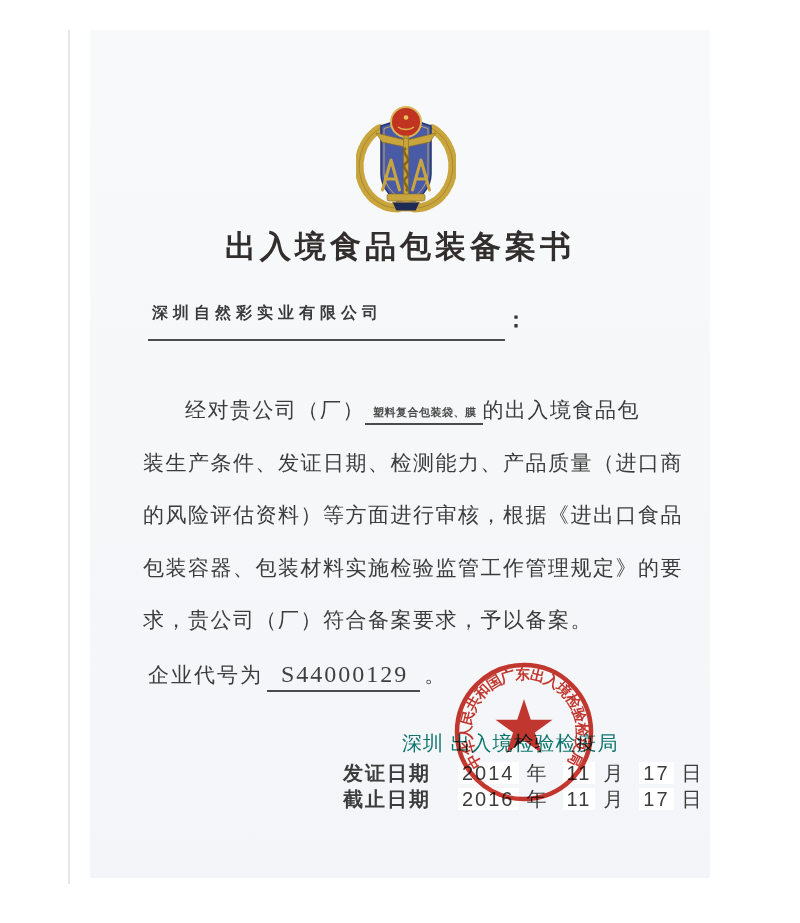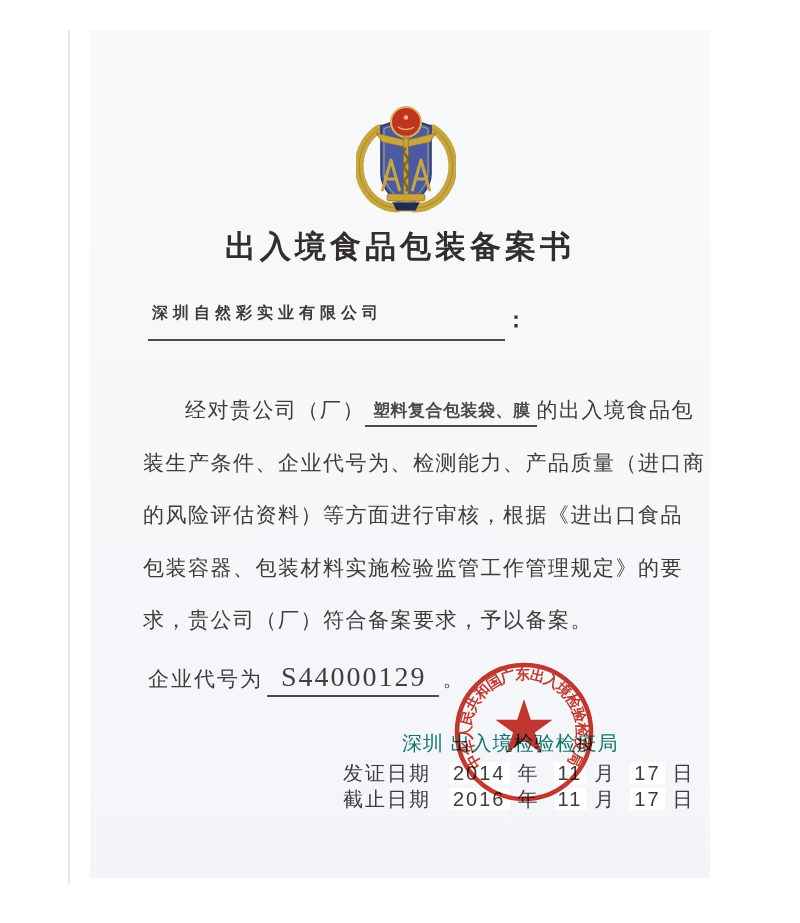--- a/index.html
+++ b/index.html
@@ -34,41 +34,41 @@
   .company-colon {
     position:absolute; left:505px; top:305px; font-size:22px; font-weight:bold; color:#333;
   }
   .body-line {
     position:absolute; left:143px; width:545px;
     font-size:21px; letter-spacing:1.5px; color:#3c3c3c; font-weight:500;
     white-space:nowrap;
   }
   .indent { display:inline-block; width:42px; }
   .fill-blank {
-    display:inline-block; font-size:17px; font-weight:600; color:#4a4a4a;
+    display:inline-block; font-size:11px; font-weight:600; color:#4a4a4a;
     border-bottom:2px solid #4b4b4b; padding:0 6px 3px 8px;
     letter-spacing:0.5px; vertical-align:baseline; transform:translateY(-1px);
   }
   .code-line { position:absolute; left:148px; top:661px; font-size:21px;
     letter-spacing:2px; color:#3c3c3c; font-weight:500; white-space:nowrap; }
   .code-value {
-    display:inline-block; font-family:"Liberation Serif", serif; font-size:28px;
+    display:inline-block; font-family:"Liberation Serif", serif; font-size:24px;
     letter-spacing:2px; color:#3f3f3f; border-bottom:2px solid #4b4b4b;
     padding:0 12px 2px 14px; margin-left:4px;text-align:right;
   }
   .code-period { margin-left:4px; }
   .issuer-line {
     position:absolute; left:402px; top:730px; font-size:20px;
     letter-spacing:1px; color:#0f766e; font-weight:500; white-space:nowrap;
   }
   .date-line {
     position:absolute; left:343px; font-size:20px; letter-spacing:2px;
     color:#3c3c3c; font-weight:500; white-space:nowrap;
   }
-  .date-label { margin-right:18px; }
+  .date-label { margin-right:27px;font-weight:bold; }
   .date-num { background:#ffffff; padding:0 4px; }
   .u-year { margin-left:0; }
   .unit { margin-left:8px; }
   .gap { margin-left:14px; }
   .seal {
     position:absolute; left:451px; top:659px; width:146px; height:146px;
     mix-blend-mode:multiply; opacity:0.93;
   }
 </style>
 </head>
@@ -110,21 +110,21 @@
 
   <div class="company-row">
     <span class="company-name">深圳自然彩实业有限公司</span>
   </div>
   <div class="company-underline"></div>
   <div class="company-colon">：</div>
 
   <div class="body-line" style="top:396px">
     <span class="indent"></span><span>经对贵公司（厂）</span><span class="fill-blank">塑料复合包装袋、膜</span><span>的出入境食品包</span>
   </div>
-  <div class="body-line" style="top:449px">装生产条件、企业代号为、检测能力、产品质量（进口商</div>
+  <div class="body-line" style="top:449px">装生产条件、发证日期、检测能力、产品质量（进口商</div>
   <div class="body-line" style="top:501px">的风险评估资料）等方面进行审核，根据《进出口食品</div>
   <div class="body-line" style="top:606px">求，贵公司（厂）符合备案要求，予以备案。</div>
   <div class="body-line" style="top:554px">包装容器、包装材料实施检验监管工作管理规定》的要</div>
 
   <div class="code-line">
     <span>企业代号为</span><span class="code-value">S44000129</span><span class="code-period">。</span>
   </div>
 
   <div class="issuer-line">深圳 出入境检验检疫局</div>
 

